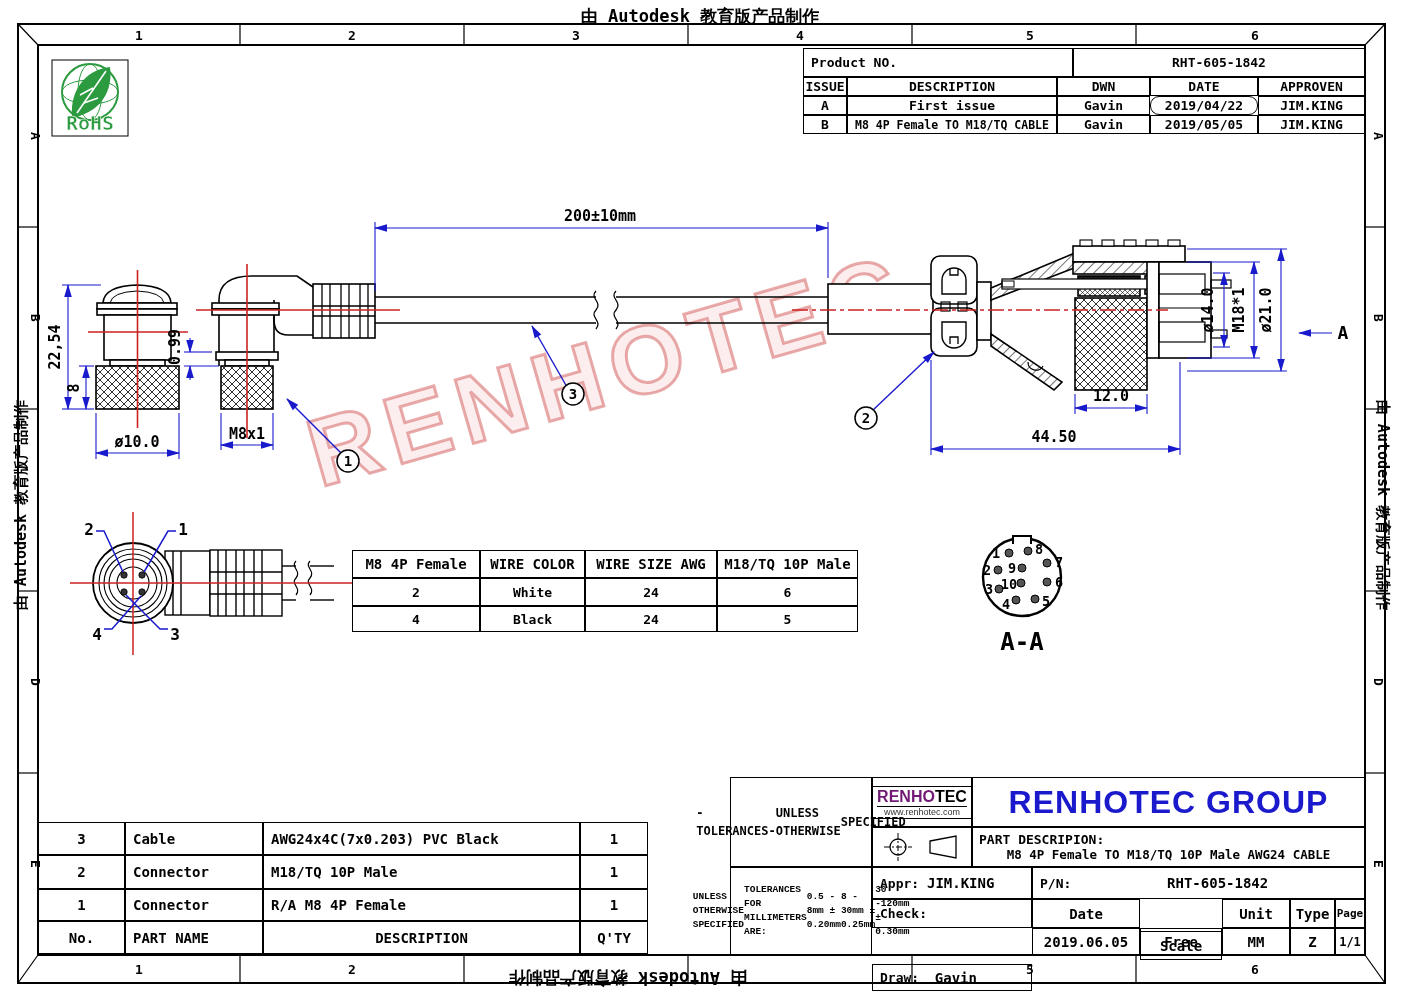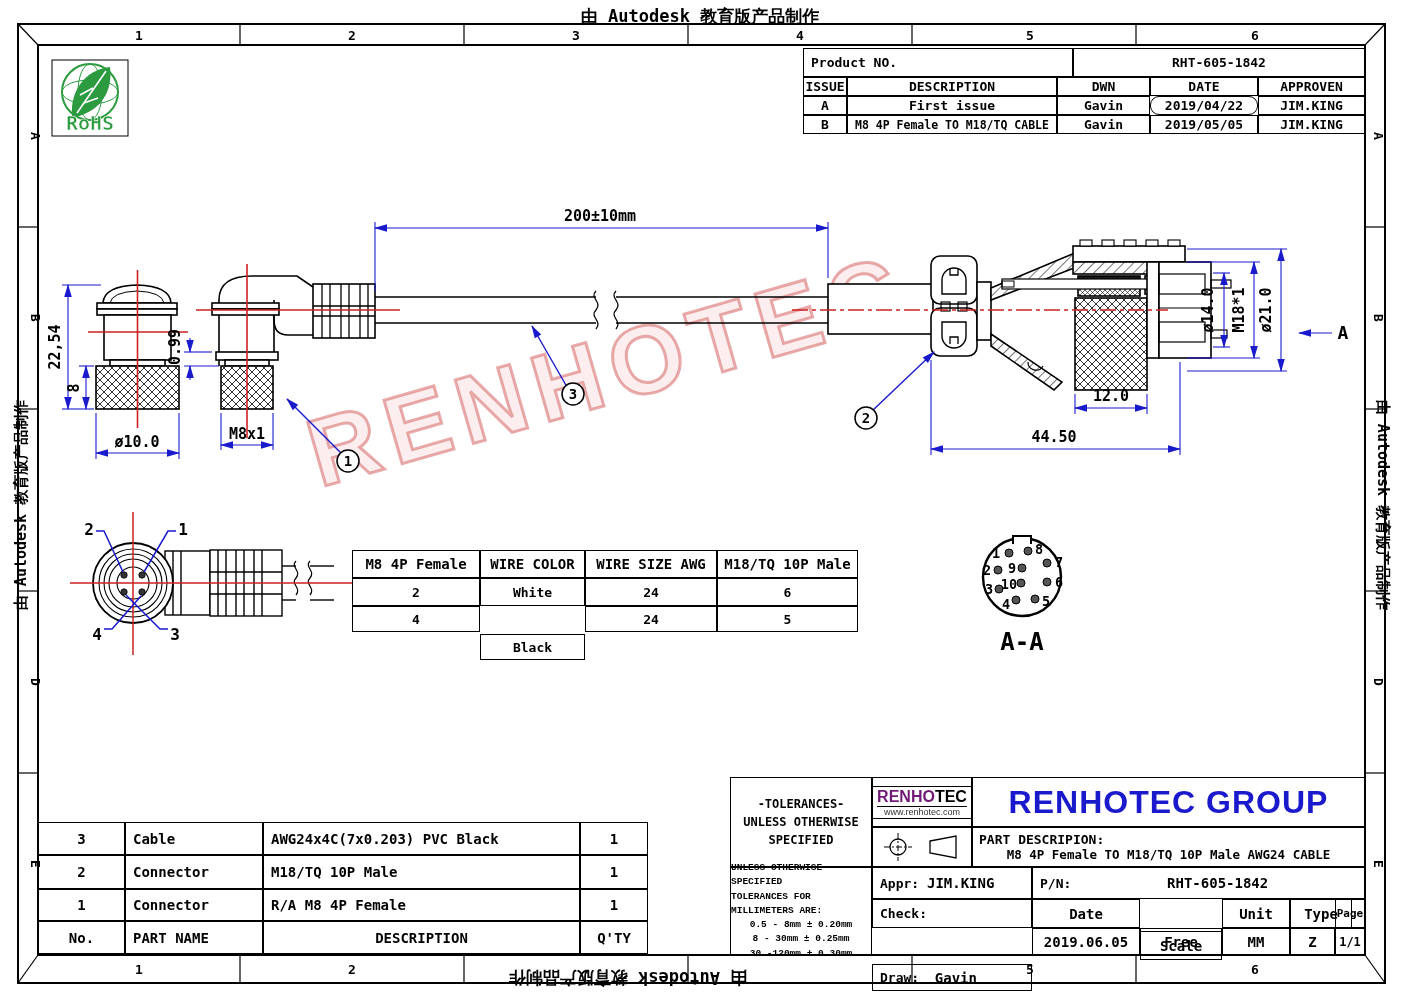--- a/index.html
+++ b/index.html
@@ -12,21 +12,21 @@
         font:bold 13px "DejaVu Sans Mono",monospace;background:transparent;}
   .cell.lft{justify-content:flex-start;padding-left:7px;}
   .watermark{left:330px;top:398px;width:720px;height:250px;
     font:bold 96px "Liberation Sans",sans-serif;letter-spacing:10px;
     transform:rotate(-16deg);transform-origin:left center;
     color:rgba(238,170,170,0.20);-webkit-text-stroke:3px rgba(214,100,100,0.55);
     white-space:nowrap;z-index:1;}
   .drawing-svg{left:0;top:0;z-index:2;}
   .htab{z-index:3;}
   .logo-box{display:flex;flex-direction:column;align-items:center;justify-content:center;}
-  .tol-note{flex-direction:column;justify-content:center;align-items:center;
+  .tol-note{justify-content:center;align-items:center;
     font:bold 9.5px "DejaVu Sans Mono",monospace;line-height:1.5;}
 </style>
 </head>
 <body>
 
 <div class="abs watermark">RENHOTEC</div>
 
 <svg class="abs drawing-svg" width="1403" height="992" viewBox="0 0 1403 992">
 <defs>
   <marker id="arr" markerUnits="userSpaceOnUse" markerWidth="14" markerHeight="10" refX="12.5" refY="5" orient="auto-start-reverse">
@@ -378,21 +378,21 @@
 <div class="abs htab">
   <div class="cell" style="left:352px;top:550px;width:128px;height:28px;font-size:14px;">M8 4P Female</div>
   <div class="cell" style="left:480px;top:550px;width:105px;height:28px;font-size:14px;">WIRE COLOR</div>
   <div class="cell" style="left:585px;top:550px;width:132px;height:28px;font-size:14px;">WIRE SIZE AWG</div>
   <div class="cell" style="left:717px;top:550px;width:141px;height:28px;font-size:14px;">M18/TQ 10P Male</div>
   <div class="cell" style="left:352px;top:578px;width:128px;height:28px;">2</div>
   <div class="cell" style="left:480px;top:578px;width:105px;height:28px;">White</div>
   <div class="cell" style="left:585px;top:578px;width:132px;height:28px;">24</div>
   <div class="cell" style="left:717px;top:578px;width:141px;height:28px;">6</div>
   <div class="cell" style="left:352px;top:606px;width:128px;height:26px;">4</div>
-  <div class="cell" style="left:480px;top:606px;width:105px;height:26px;margin-top:28px;">Black</div>
+  <div class="cell" style="left:480px;top:606px;width:105px;height:26px;">Black</div>
   <div class="cell" style="left:585px;top:606px;width:132px;height:26px;">24</div>
   <div class="cell" style="left:717px;top:606px;width:141px;height:26px;">5</div>
 </div>
 
 <div class="abs htab">
   <div class="cell" style="left:38px;top:822px;width:87px;height:33px;font-size:14px;">3</div>
   <div class="cell lft" style="left:125px;top:822px;width:138px;height:33px;font-size:14px;">Cable</div>
   <div class="cell lft" style="left:263px;top:822px;width:317px;height:33px;font-size:14px;text-align:center;">AWG24x4C(7x0.203) PVC Black</div>
   <div class="cell" style="left:580px;top:822px;width:68px;height:33px;font-size:14px;">1</div>
   <div class="cell" style="left:38px;top:855px;width:87px;height:34px;font-size:14px;">2</div>
@@ -445,21 +445,21 @@
     <span>Appr:</span>&nbsp;<span style="font-size:14px;">JIM.KING</span>
   </div>
   <div class="cell lft" style="left:1032px;top:867px;width:333px;height:32px;">
     <span>P/N:</span>
     <span style="flex:1;text-align:center;font-size:14px;">RHT-605-1842</span>
   </div>
   <div class="cell lft" style="left:872px;top:899px;width:160px;height:29px;">Check:</div>
   <div class="cell" style="left:1032px;top:899px;width:108px;height:29px;font-size:14px;">Date</div>
   <div class="cell" style="left:1140px;top:899px;width:82px;height:29px;font-size:14px;margin-top:32px;">Scale</div>
   <div class="cell" style="left:1222px;top:899px;width:68px;height:29px;font-size:14px;">Unit</div>
-  <div class="cell" style="left:1290px;top:899px;width:62px;height:29px;font-size:14px;">Type</div>
+  <div class="cell" style="left:1290px;top:899px;width:45px;height:29px;font-size:14px;">Type</div>
   <div class="cell" style="left:1335px;top:899px;width:30px;height:29px;font-size:11px;">Page</div>
   <div class="cell lft" style="left:872px;top:964px;width:160px;height:27px;">
     <span>Draw:</span>&nbsp;&nbsp;<span style="font-size:14px;">Gavin</span>
   </div>
   <div class="cell" style="left:1032px;top:928px;width:108px;height:27px;font-size:14px;">2019.06.05</div>
   <div class="cell" style="left:1140px;top:928px;width:82px;height:27px;font-size:14px;">Free</div>
   <div class="cell" style="left:1222px;top:928px;width:68px;height:27px;font-size:14px;">MM</div>
   <div class="cell" style="left:1290px;top:928px;width:45px;height:27px;font-size:14px;">Z</div>
   <div class="cell" style="left:1335px;top:928px;width:30px;height:27px;font-size:12px;">1/1</div>
 </div>

